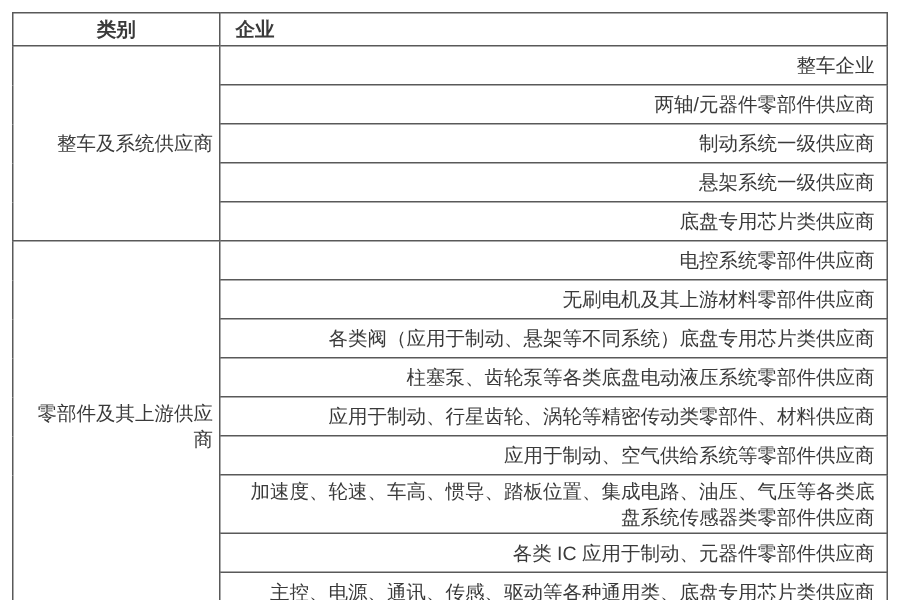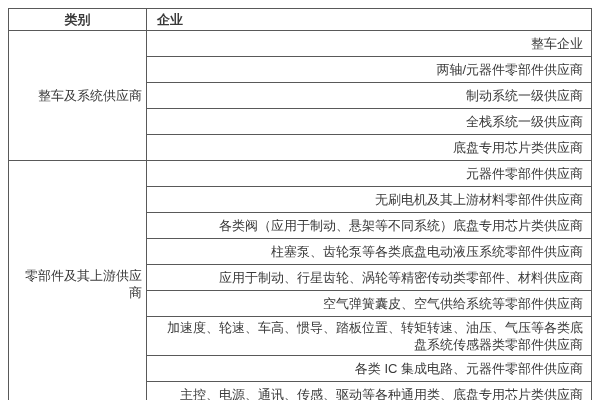--- a/index.html
+++ b/index.html
@@ -74,48 +74,48 @@
           <td class="category-cell" rowspan="5">整车及系统供应商</td>
           <td class="enterprise-cell">整车企业</td>
         </tr>
         <tr>
           <td class="enterprise-cell">两轴/元器件零部件供应商</td>
         </tr>
         <tr>
           <td class="enterprise-cell">制动系统一级供应商</td>
         </tr>
         <tr>
-          <td class="enterprise-cell">全栈系统一级供应商</td>
+          <td class="enterprise-cell">悬架系统一级供应商</td>
         </tr>
         <tr>
           <td class="enterprise-cell">底盘专用芯片类供应商</td>
         </tr>
         <tr>
           <td class="category-cell" rowspan="9">零部件及其上游供应商</td>
-          <td class="enterprise-cell">元器件零部件供应商</td>
+          <td class="enterprise-cell">电控系统零部件供应商</td>
         </tr>
         <tr>
           <td class="enterprise-cell">无刷电机及其上游材料零部件供应商</td>
         </tr>
         <tr>
           <td class="enterprise-cell">各类阀（应用于制动、悬架等不同系统）底盘专用芯片类供应商</td>
         </tr>
         <tr>
           <td class="enterprise-cell">柱塞泵、齿轮泵等各类底盘电动液压系统零部件供应商</td>
         </tr>
         <tr>
           <td class="enterprise-cell">应用于制动、行星齿轮、涡轮等精密传动类零部件、材料供应商</td>
         </tr>
         <tr>
-          <td class="enterprise-cell">空气弹簧囊皮、空气供给系统等零部件供应商</td>
+          <td class="enterprise-cell">应用于制动、空气供给系统等零部件供应商</td>
         </tr>
         <tr>
-          <td class="enterprise-cell">加速度、轮速、车高、惯导、踏板位置、转矩转速、油压、气压等各类底盘系统传感器类零部件供应商</td>
+          <td class="enterprise-cell">加速度、轮速、车高、惯导、踏板位置、集成电路、油压、气压等各类底盘系统传感器类零部件供应商</td>
         </tr>
         <tr>
-          <td class="enterprise-cell">各类 IC 集成电路、元器件零部件供应商</td>
+          <td class="enterprise-cell">各类 IC 应用于制动、元器件零部件供应商</td>
         </tr>
         <tr>
           <td class="enterprise-cell">主控、电源、通讯、传感、驱动等各种通用类、底盘专用芯片类供应商</td>
         </tr>
       </tbody>
   </table>
 </div>
 
 </body></html>

